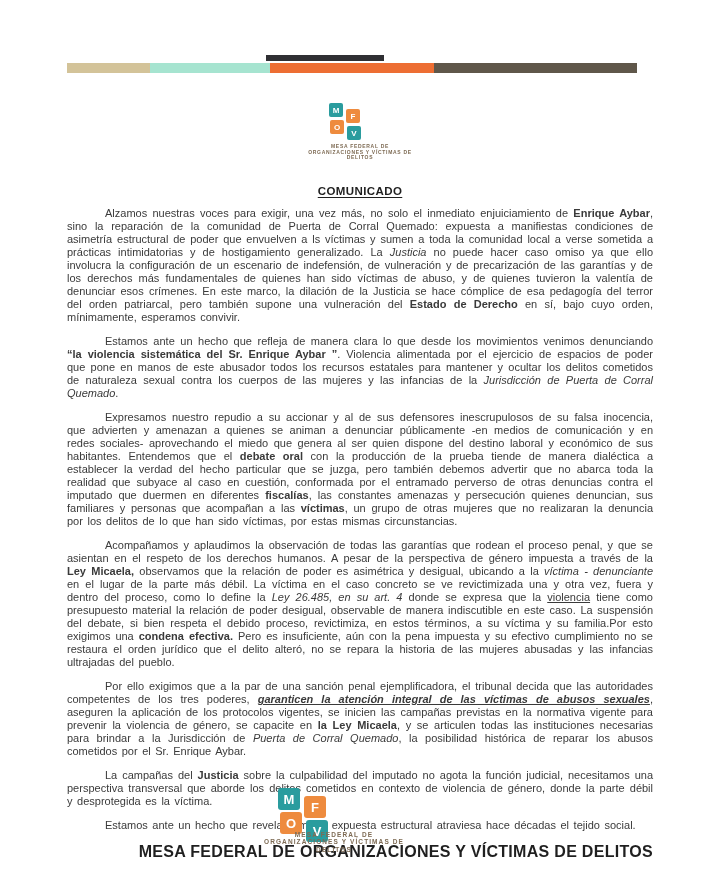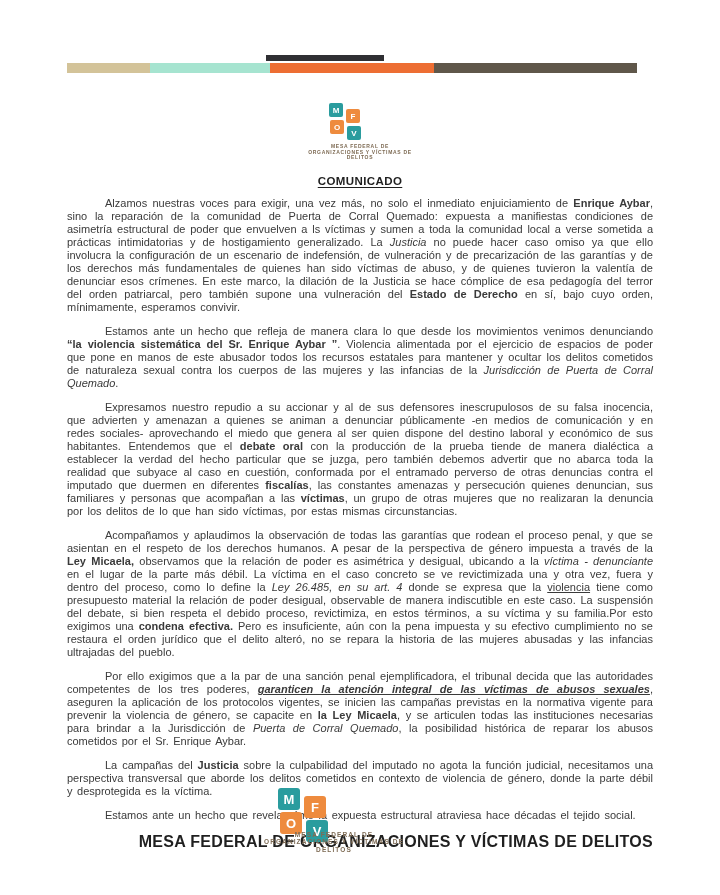--- a/index.html
+++ b/index.html
@@ -38,21 +38,21 @@
   .logo-bottom .sq-m { left:0;    top:0;    }
   .logo-bottom .sq-f { left:26px; top:8px;  }
   .logo-bottom .sq-o { left:2px;  top:24px; }
   .logo-bottom .sq-v { left:28px; top:32px; }
   .caption-bottom {
     position:absolute; left:234px; top:831px; width:200px; text-align:center;
     font-size:6.5px; line-height:7.4px; letter-spacing:1.1px; font-weight:bold;
   }
 
   
-  .content { position:absolute; left:67px; top:175px; width:586px; }
+  .content { position:absolute; left:67px; top:185px; width:586px; }
   .doc-title {
     text-align:center; font-size:11.5px; font-weight:bold; color:#1f1f1f;
     text-decoration:underline; text-underline-offset:2px; letter-spacing:0.4px;
     margin:0 0 10px 0;
   }
   .para {
     margin:0 0 11px 0; font-size:11px; line-height:13px;
     text-align:justify; text-indent:38px; word-spacing:1.5px;
   }
   .signoff {

